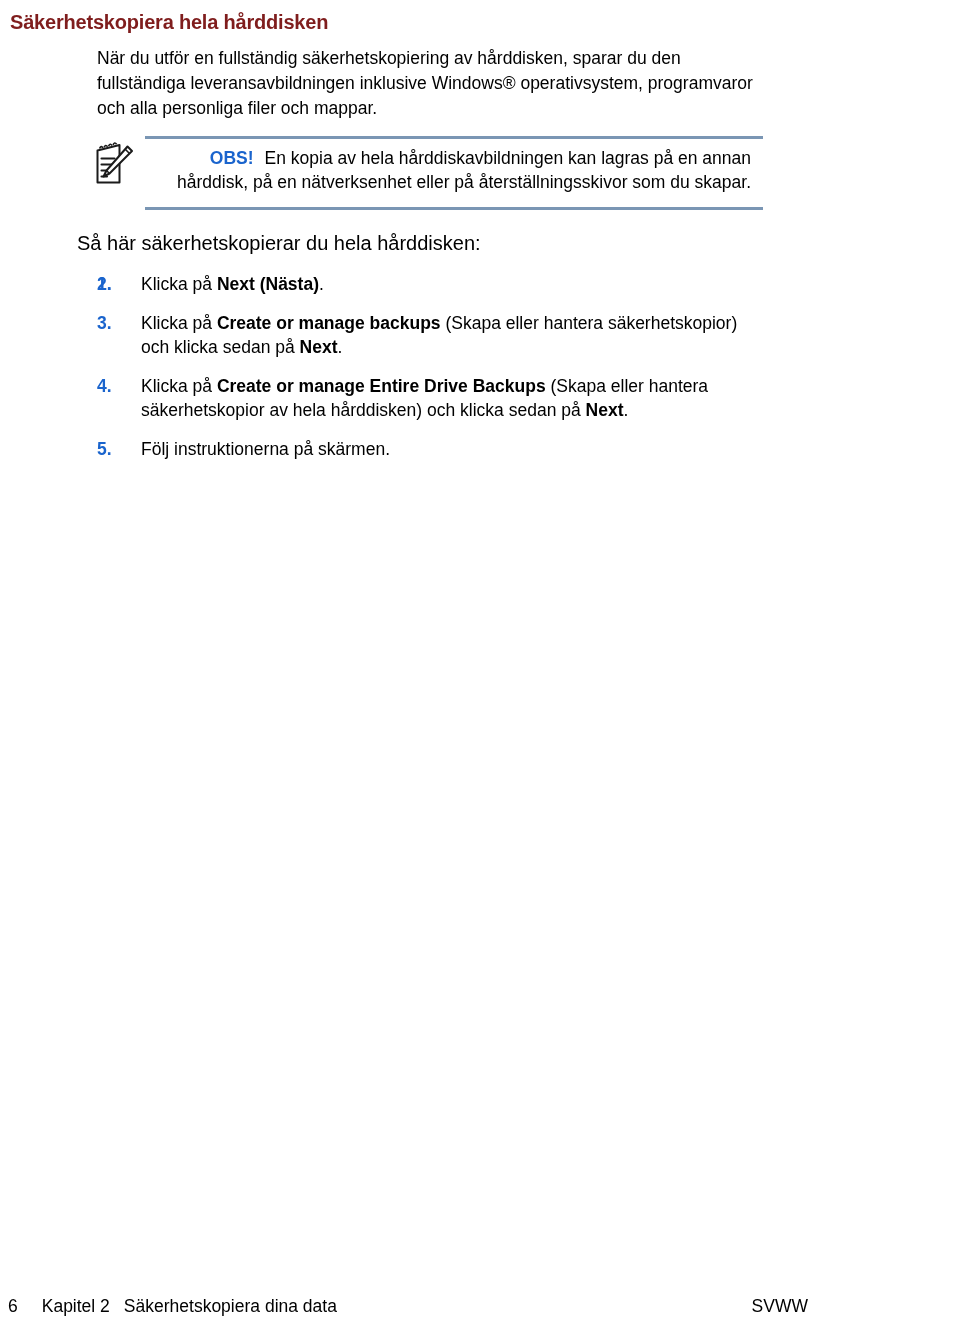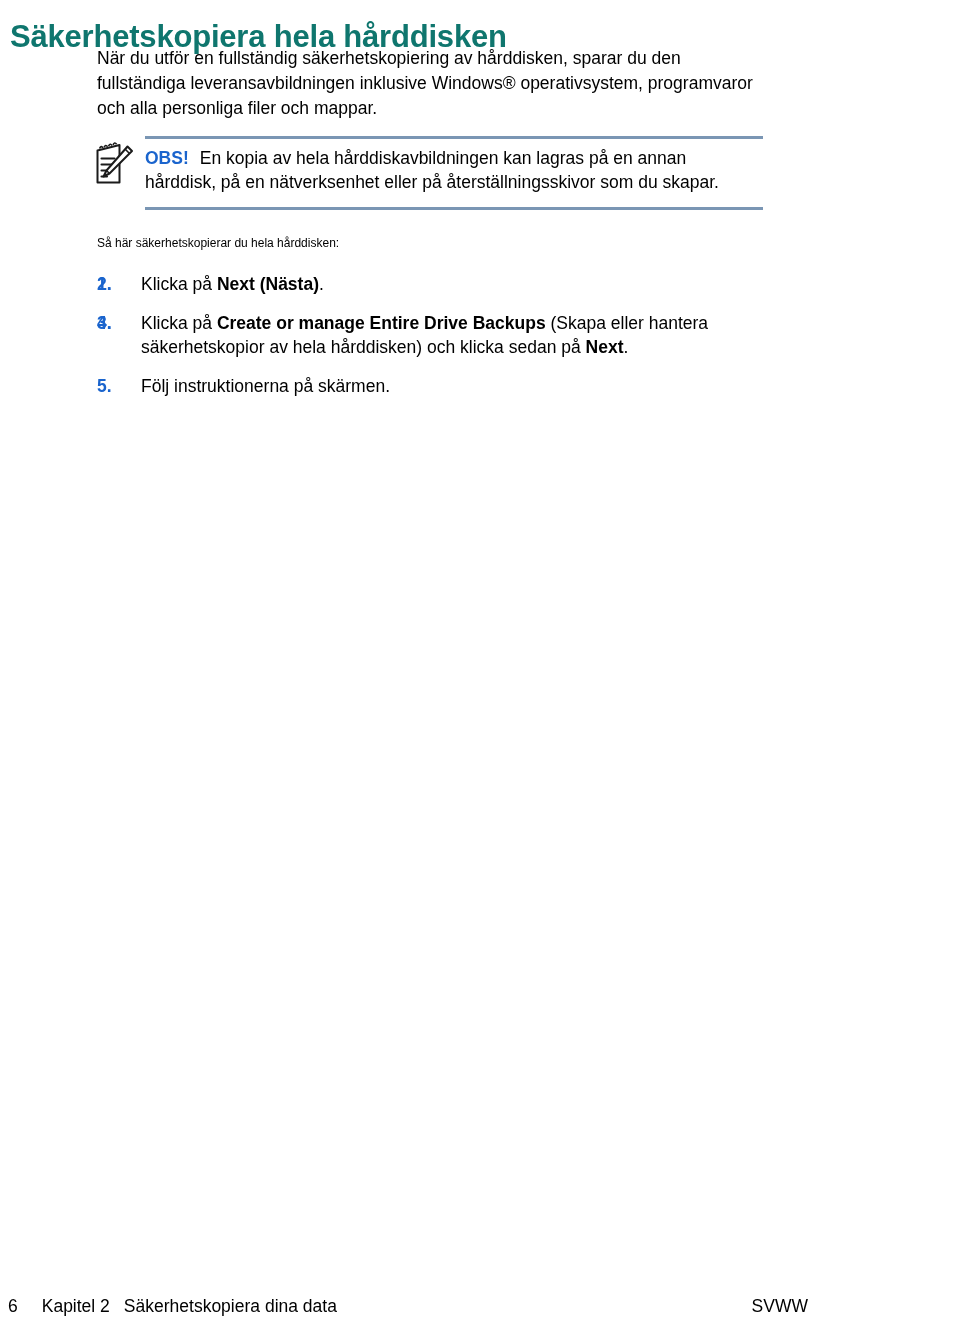--- a/index.html
+++ b/index.html
@@ -21,23 +21,23 @@
     width: 960px;
     height: 1336px;
     box-sizing: border-box;
   }
 
   
   .page-title {
     position: absolute;
     left: 10px;
     top: -2px;
-    font-size: 31px;
+    font-size: 20px;
     font-weight: bold;
-    color: #0f766e;
+    color: #7f1d1d;
     letter-spacing: -0.2px;
     white-space: nowrap;
   }
 
   
   .content {
     position: absolute;
     left: 0;
     top: 46px;
     width: 768px;
@@ -60,20 +60,21 @@
   .note-rule {
     height: 3px;
     background: #7a96b4;
     margin-left: 48px;
     margin-right: 5px;
   }
   .note-body {
     position: relative;
     padding: 7px 17px 9px 48px;
     min-height: 52px;
+    text-align: right;
   }
   .note-icon {
     position: absolute;
     left: -8px;
     top: 2px;
     width: 48px;
     height: 48px;
   }
   .note-para {
     margin: 0;
@@ -88,22 +89,22 @@
     font-weight: bold;
   }
   .obs-gap {
     display: inline-block;
     width: 11px;
   }
 
   
   .lead-in {
     margin: 21px 0 0 0;
-    padding: 0 5px 0 97px;
-    font-size: 12px;
+    padding: 0 5px 0 77px;
+    font-size: 20px;
     line-height: 24px;
   }
 
   
   .steps {
     margin: 17px 0 0 0;
     padding: 0 5px 0 97px;
     list-style: none;
   }
   .step {
@@ -202,21 +203,21 @@
       </div>
 
       <div class="note-rule"></div>
     </div>
 
     <p class="lead-in">Så här säkerhetskopierar du hela hårddisken:</p>
 
     <ol class="steps" id="steps-list">
         <li class="step"><span class="step-num">1.</span></li>
         <li class="step"><span class="step-num">2.</span><span><span>Klicka på </span><span class="b">Next (Nästa)</span><span>.</span></span></li>
-        <li class="step"><span class="step-num">3.</span></li>
+        <li class="step"><span class="step-num">3.</span><span><span>Klicka på </span><span class="b">Create or manage backups</span><span> (Skapa eller hantera säkerhetskopior) och klicka sedan på </span><span class="b">Next</span><span>.</span></span></li>
         <li class="step"><span class="step-num">4.</span><span><span>Klicka på </span><span class="b">Create or manage Entire Drive Backups</span><span> (Skapa eller hantera säkerhetskopior av hela hårddisken) och klicka sedan på </span><span class="b">Next</span><span>.</span></span></li>
         <li class="step"><span class="step-num">5.</span><span><span>Följ instruktionerna på skärmen.</span></span></li>
       </ol>
 
   </div>
 
   <div class="footer">
     <div class="footer-left">
       <span class="footer-pagenum">6</span><span class="footer-chapter">Kapitel 2</span><span>Säkerhetskopiera dina data</span>
     </div>

